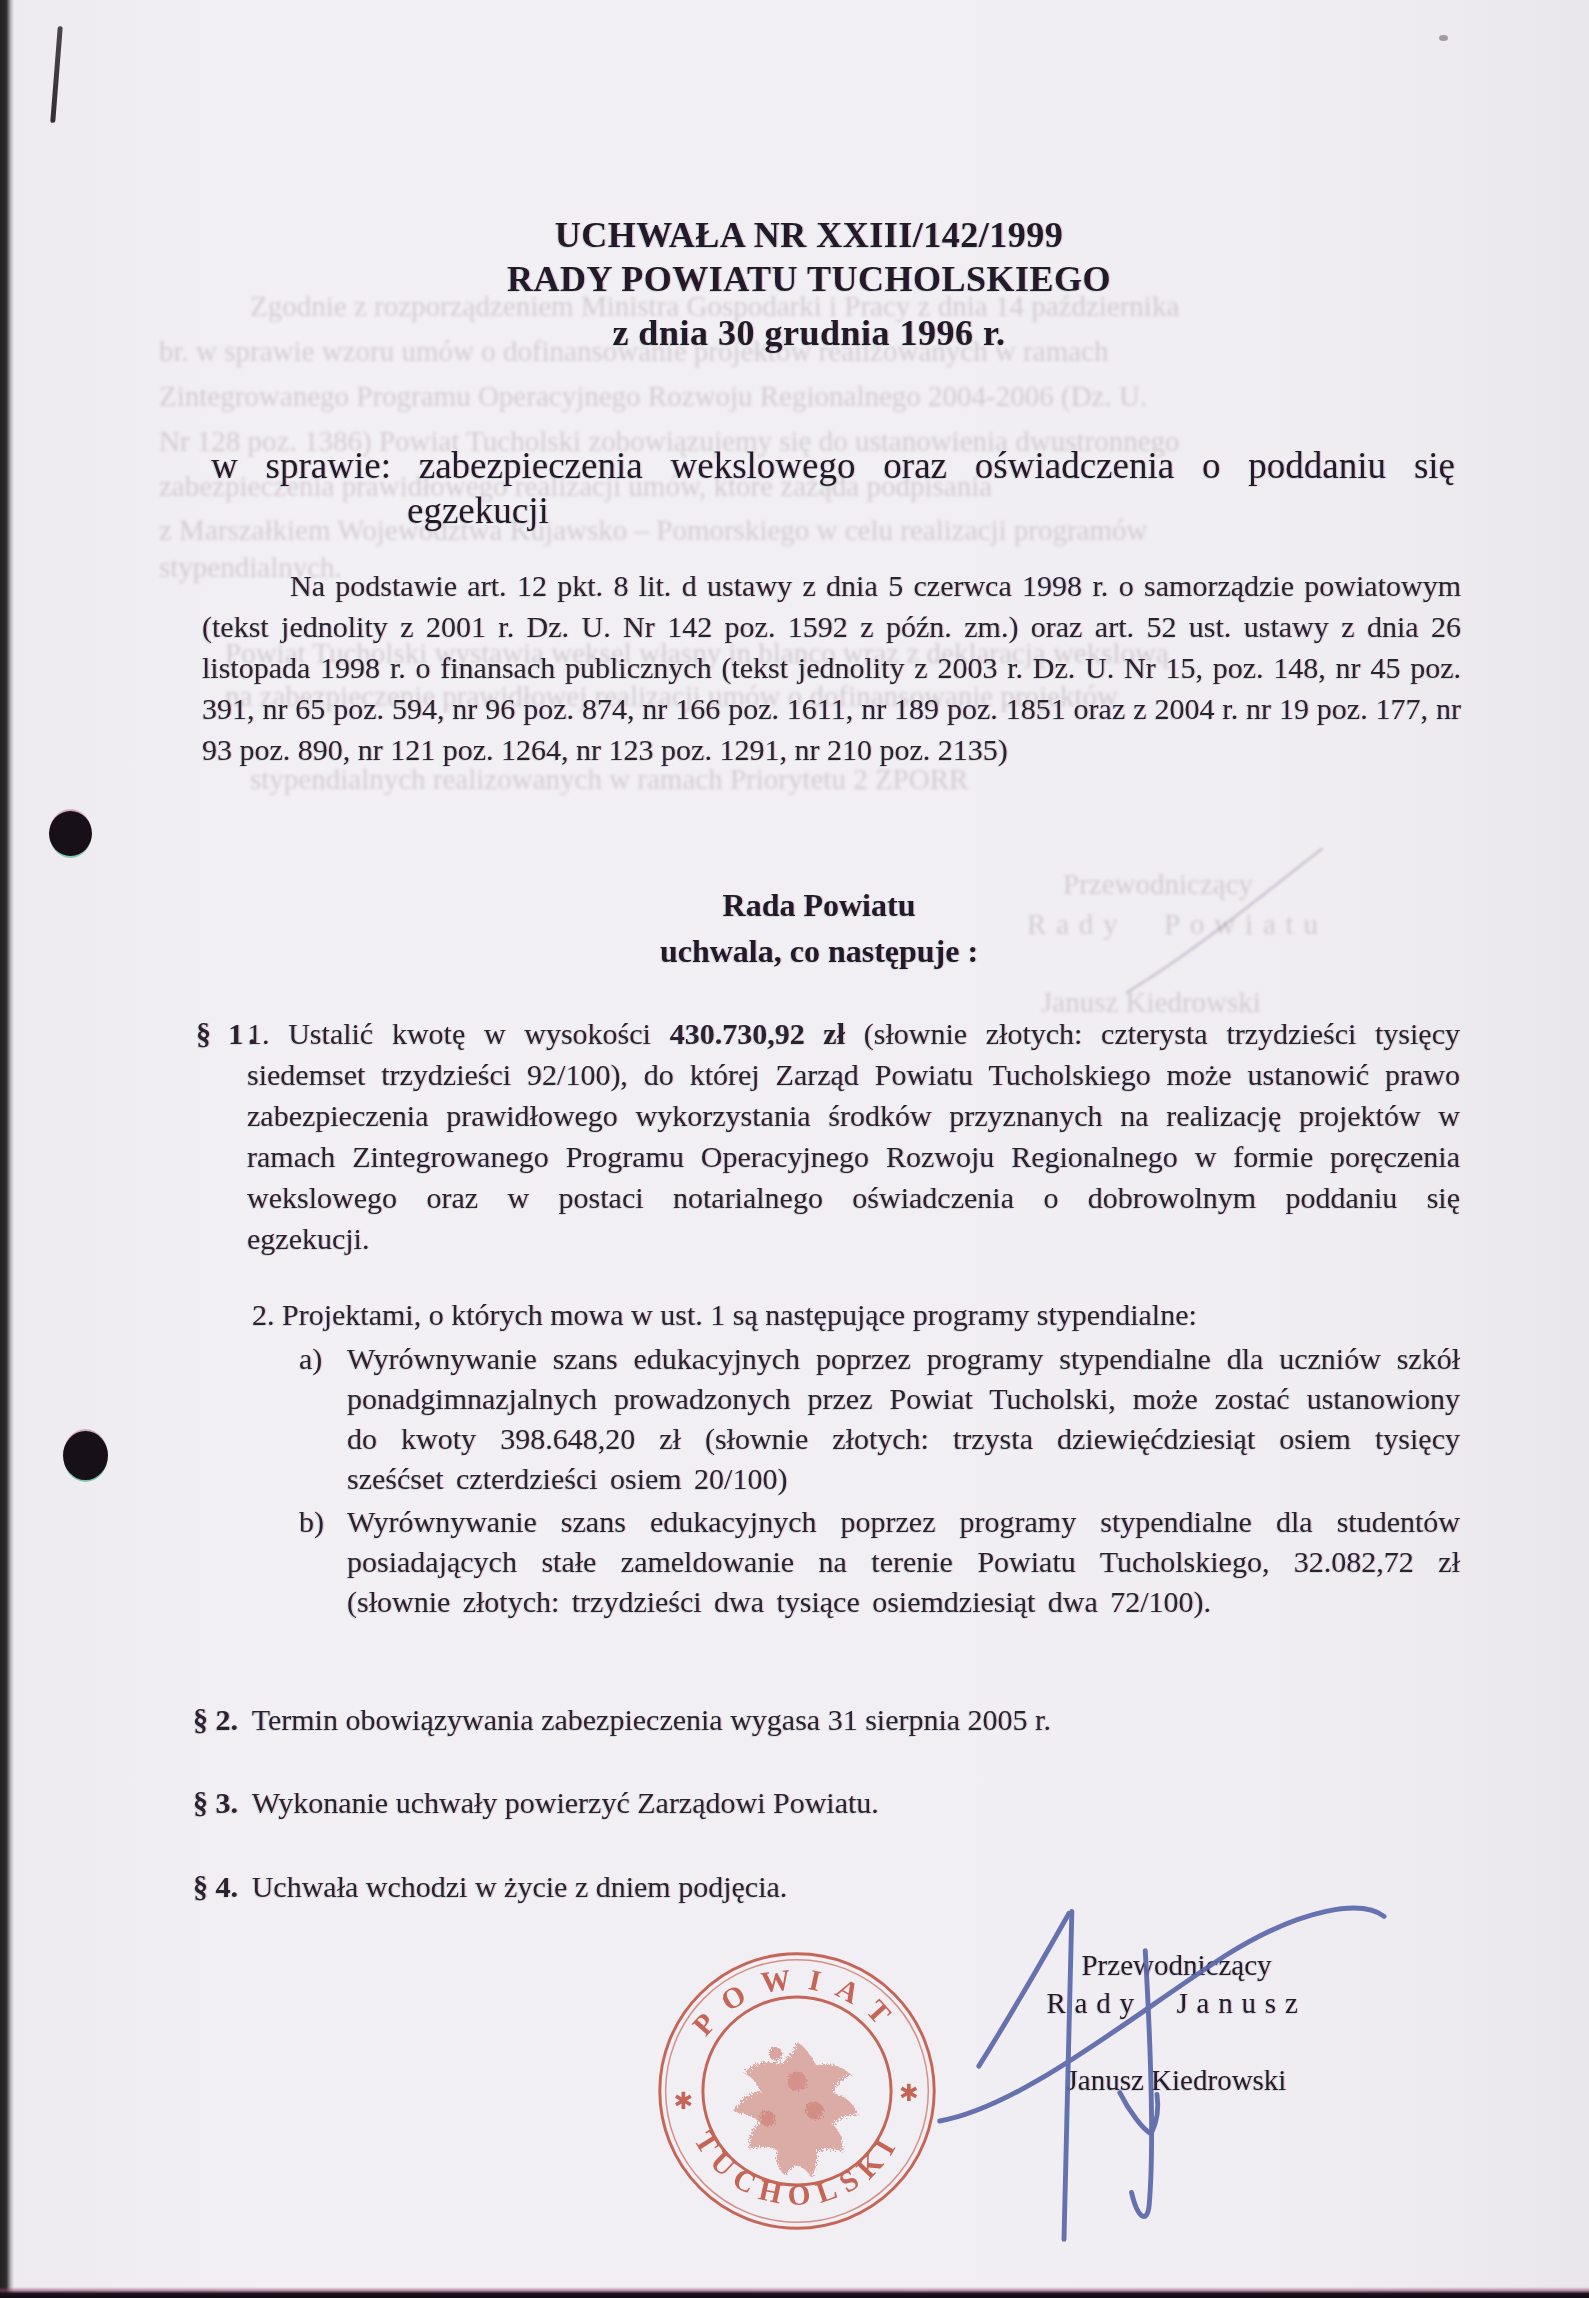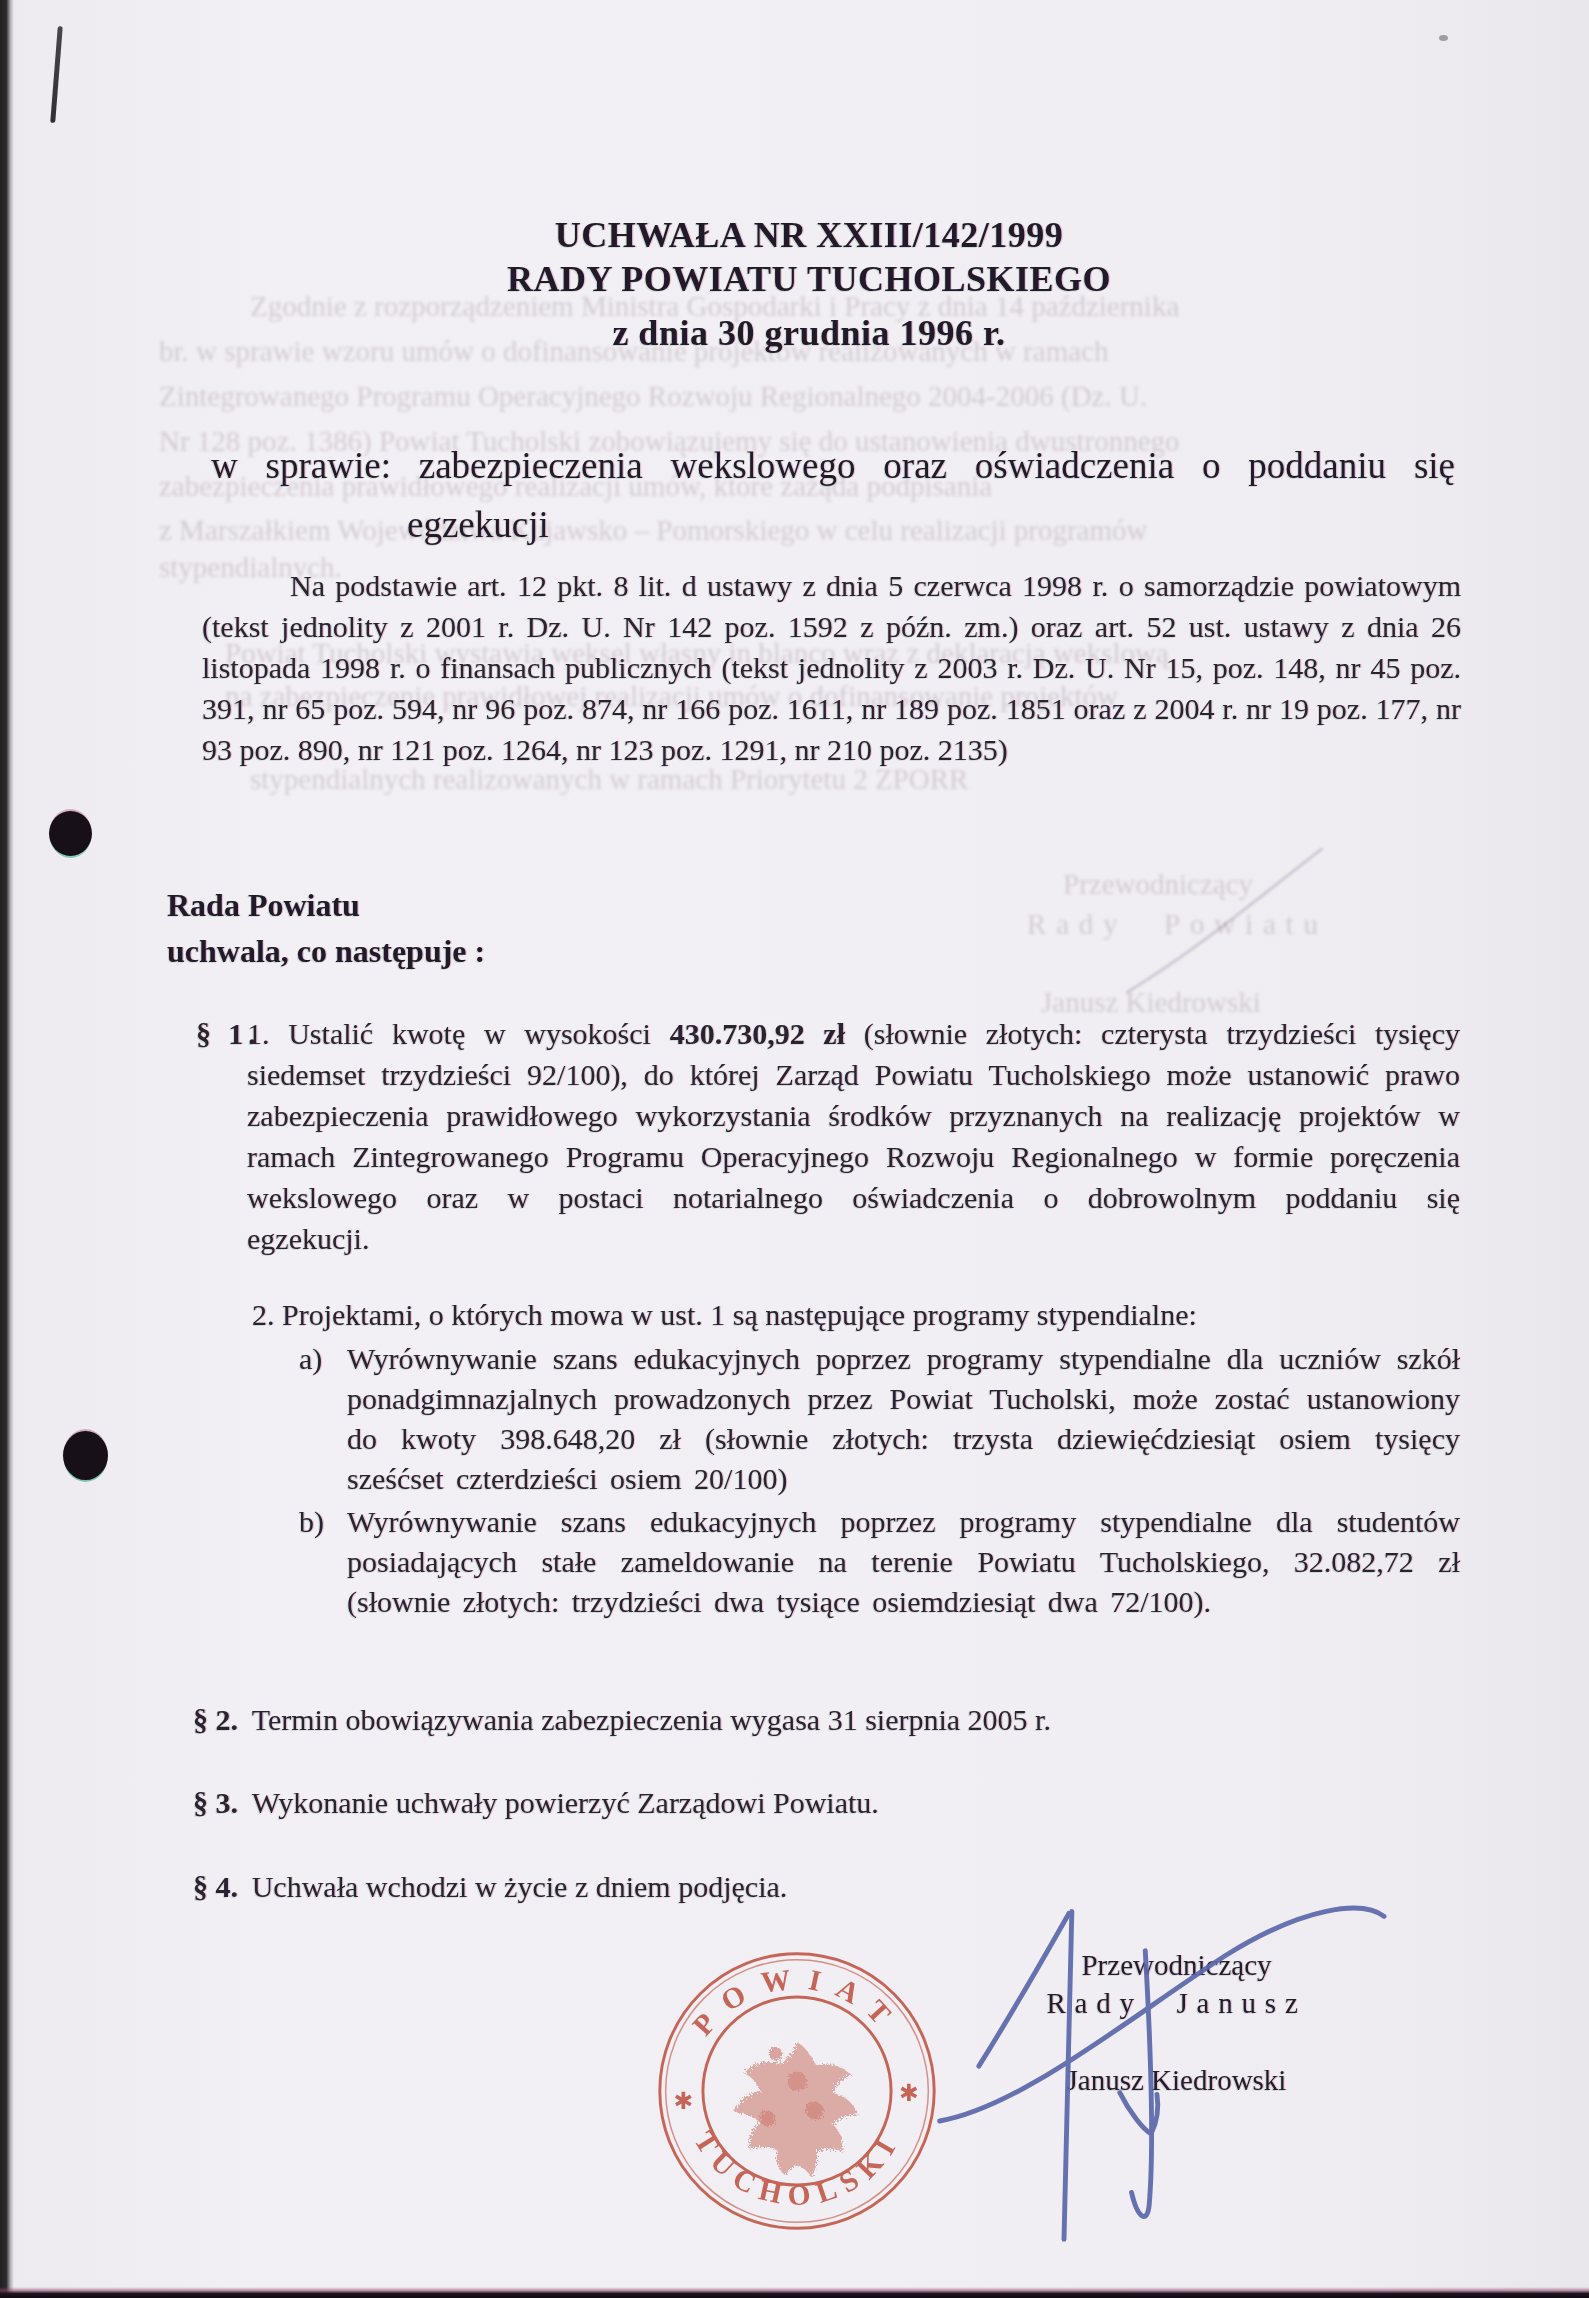--- a/index.html
+++ b/index.html
@@ -42,27 +42,27 @@
   .gs3{top:986px;left:1041px;}
   .ghost-stroke-svg{position:absolute;left:1108px;top:838px;filter:blur(1.2px);opacity:.6;}
 
   
   .title{position:absolute;left:167px;width:1284px;text-align:center;font-weight:bold;font-size:36px;letter-spacing:0.5px;color:#221a28;}
   .t1{top:214px}.t2{top:258px}.t3{top:312px}
 
   
   .subject{position:absolute;left:211px;top:443px;width:1244px;font-weight:normal;font-size:37px;line-height:45px;color:#221a28;}
   .subject-l1{text-align:justify;text-align-last:justify;}
-  .subject-l2{margin-left:196px;margin-top:14px;}
+  .subject-l2{margin-left:196px;}
 
   
   .preamble{position:absolute;left:202px;top:565px;width:1259px;font-size:30px;line-height:41px;text-align:justify;text-indent:88px;}
 
   
-  .enact{position:absolute;left:167px;width:1304px;font-weight:bold;font-size:32px;color:#221a28;}
+  .enact{position:absolute;left:167px;width:1304px;text-align:center;font-weight:bold;font-size:32px;color:#221a28;}
   .e1{top:887px}.e2{top:933px}
 
   
   .par1{position:absolute;left:196px;top:1013px;width:1264px;font-size:30px;line-height:41px;}
   .par1 .marker{position:absolute;left:0;top:0;font-weight:bold;letter-spacing:4.9px;}
   .par1-content{margin-left:51px;text-align:justify;word-spacing:6.9px;}
   .item2intro{position:absolute;left:252px;top:1298px;font-size:30px;}
   .subitem{position:absolute;left:299px;width:1161px;font-size:30px;line-height:40px;}
   .subitem .marker{position:absolute;left:0;top:0;}
   .subitem-content{margin-left:48px;text-align:justify;word-spacing:4.9px;}

